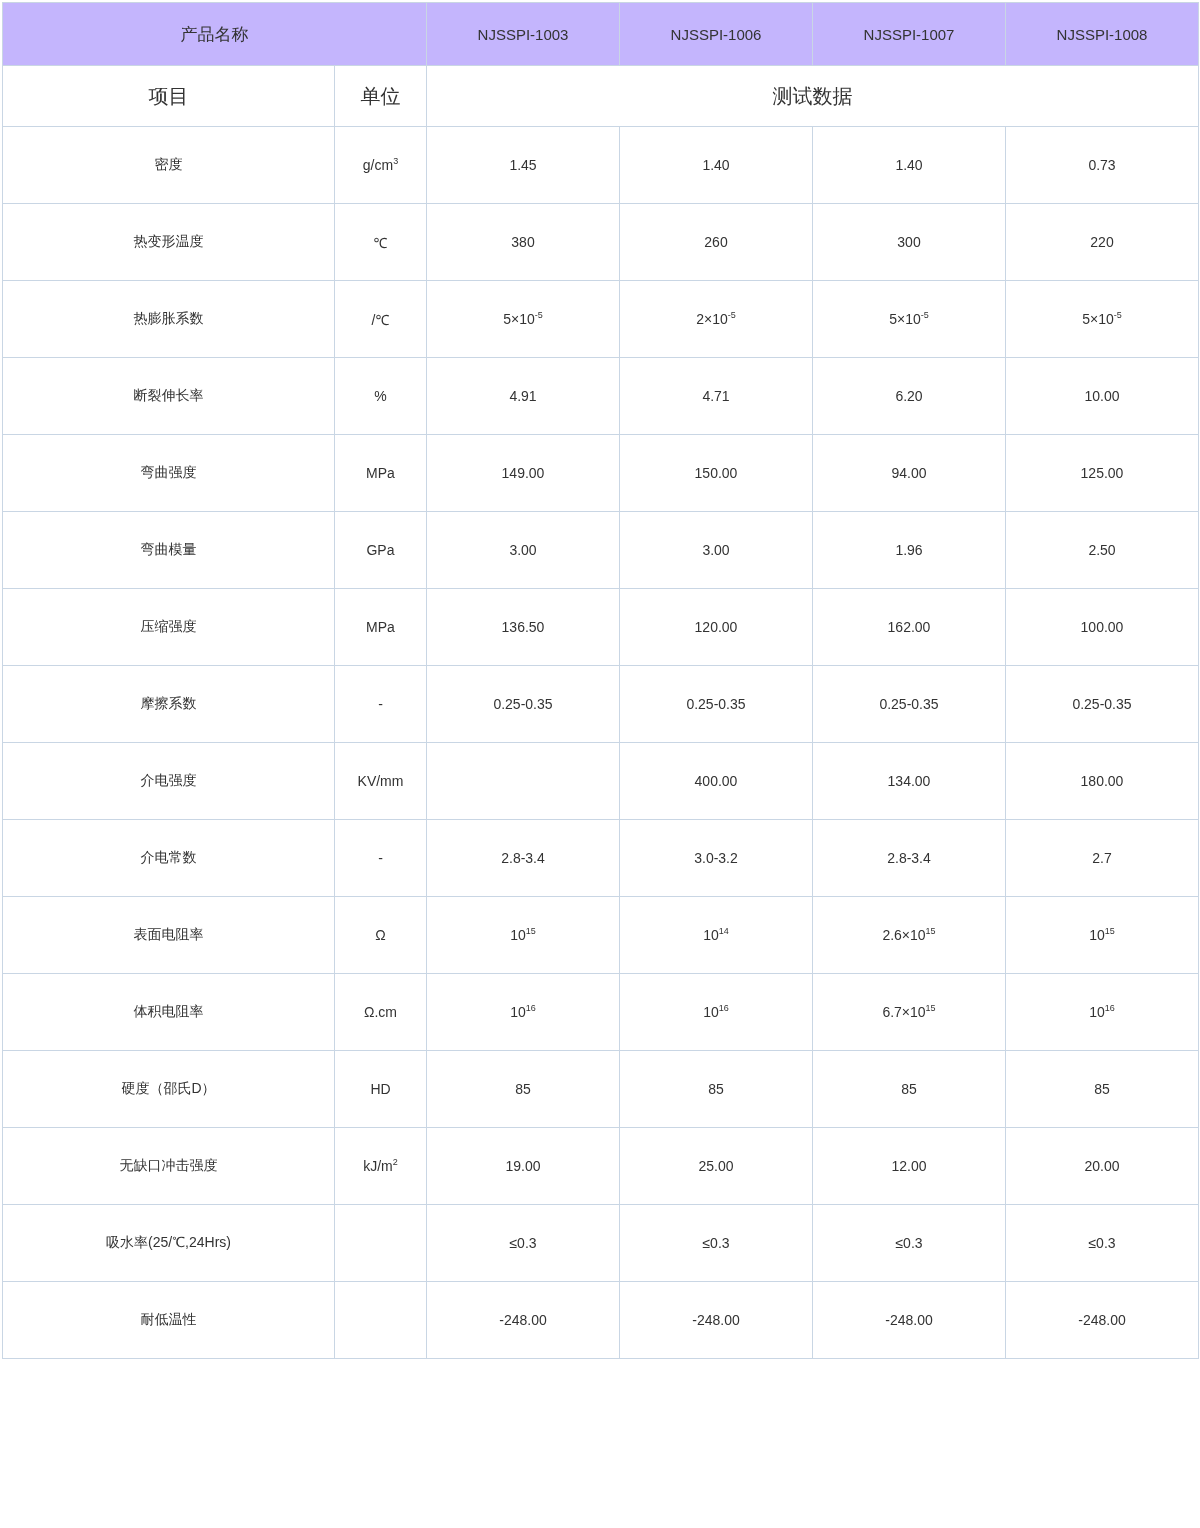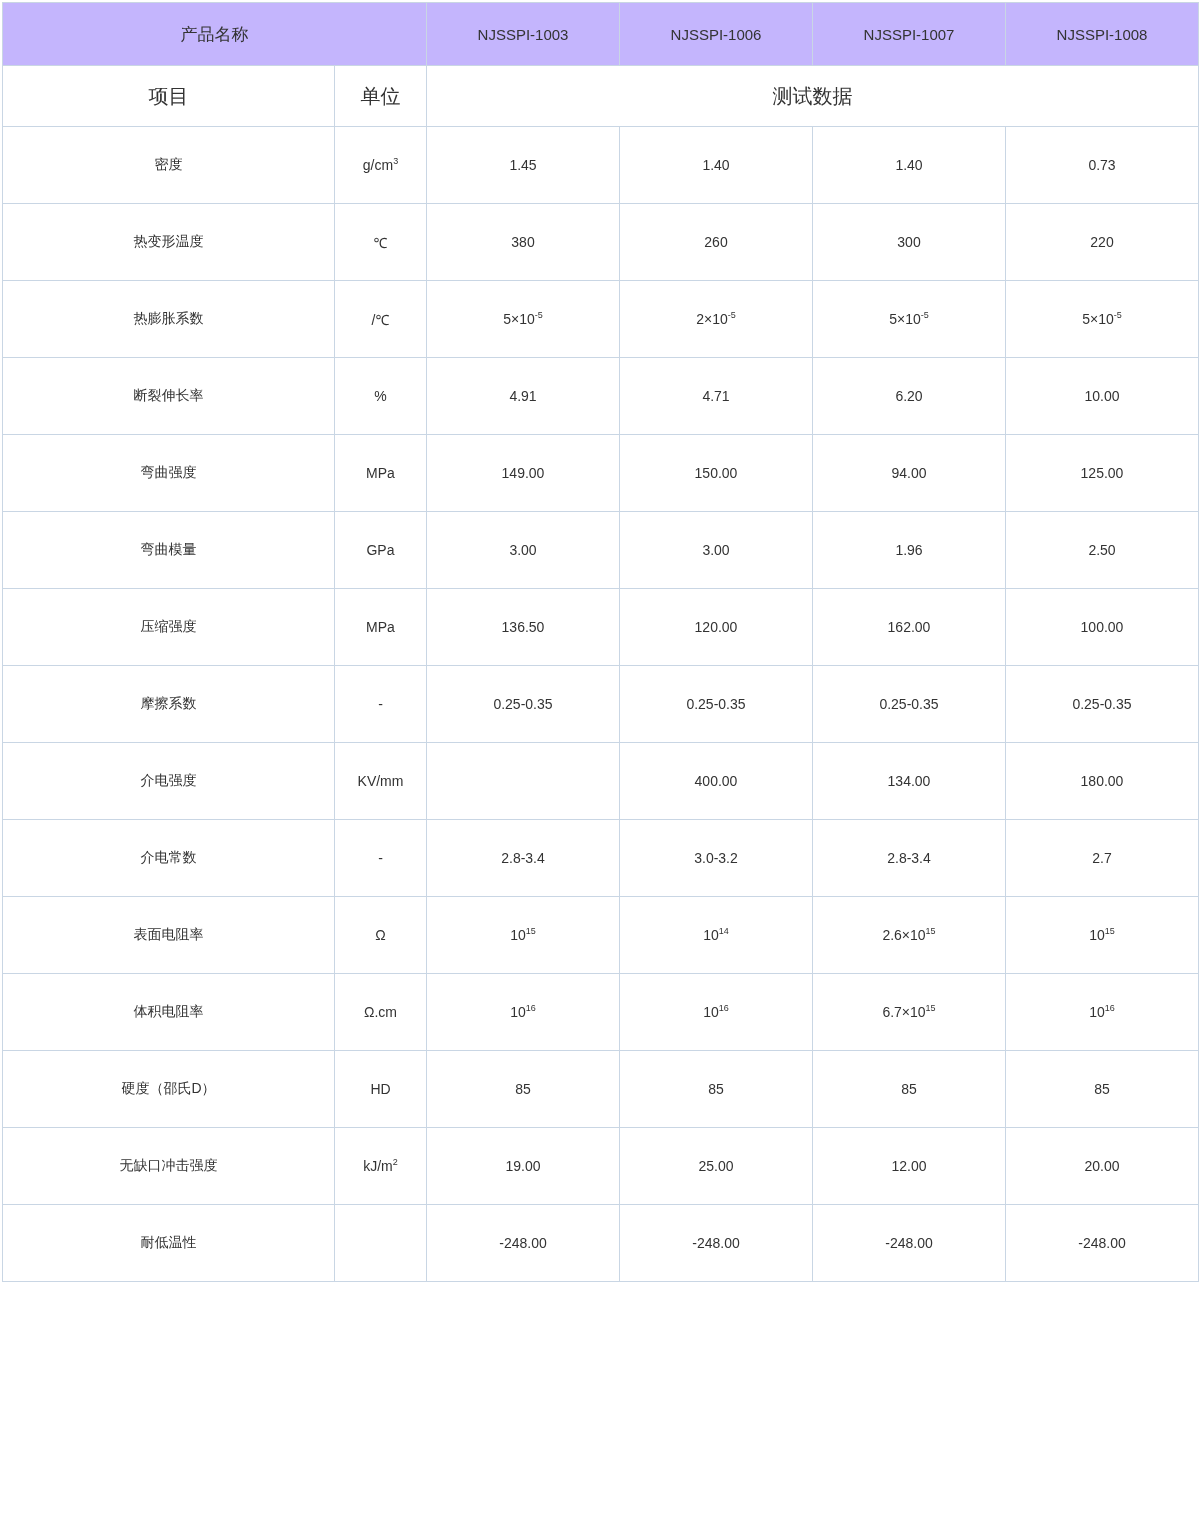--- a/index.html
+++ b/index.html
@@ -194,20 +194,28 @@
       </tr>
       <tr class="data-row">
         <td class="item-cell">无缺口冲击强度</td>
         <td class="unit-cell">kJ/m<sup>2</sup></td>
         <td class="val-cell">19.00</td>
         <td class="val-cell">25.00</td>
         <td class="val-cell">12.00</td>
         <td class="val-cell">20.00</td>
       </tr>
       <tr class="data-row">
+        <td class="item-cell">吸水率(25/℃,24Hrs)</td>
+        <td class="unit-cell"></td>
+        <td class="val-cell">≤0.3</td>
+        <td class="val-cell">≤0.3</td>
+        <td class="val-cell">≤0.3</td>
+        <td class="val-cell">≤0.3</td>
+      </tr>
+      <tr class="data-row">
         <td class="item-cell">耐低温性</td>
         <td class="unit-cell"></td>
         <td class="val-cell">-248.00</td>
         <td class="val-cell">-248.00</td>
         <td class="val-cell">-248.00</td>
         <td class="val-cell">-248.00</td>
       </tr>
     </tbody>
 </table>
 

